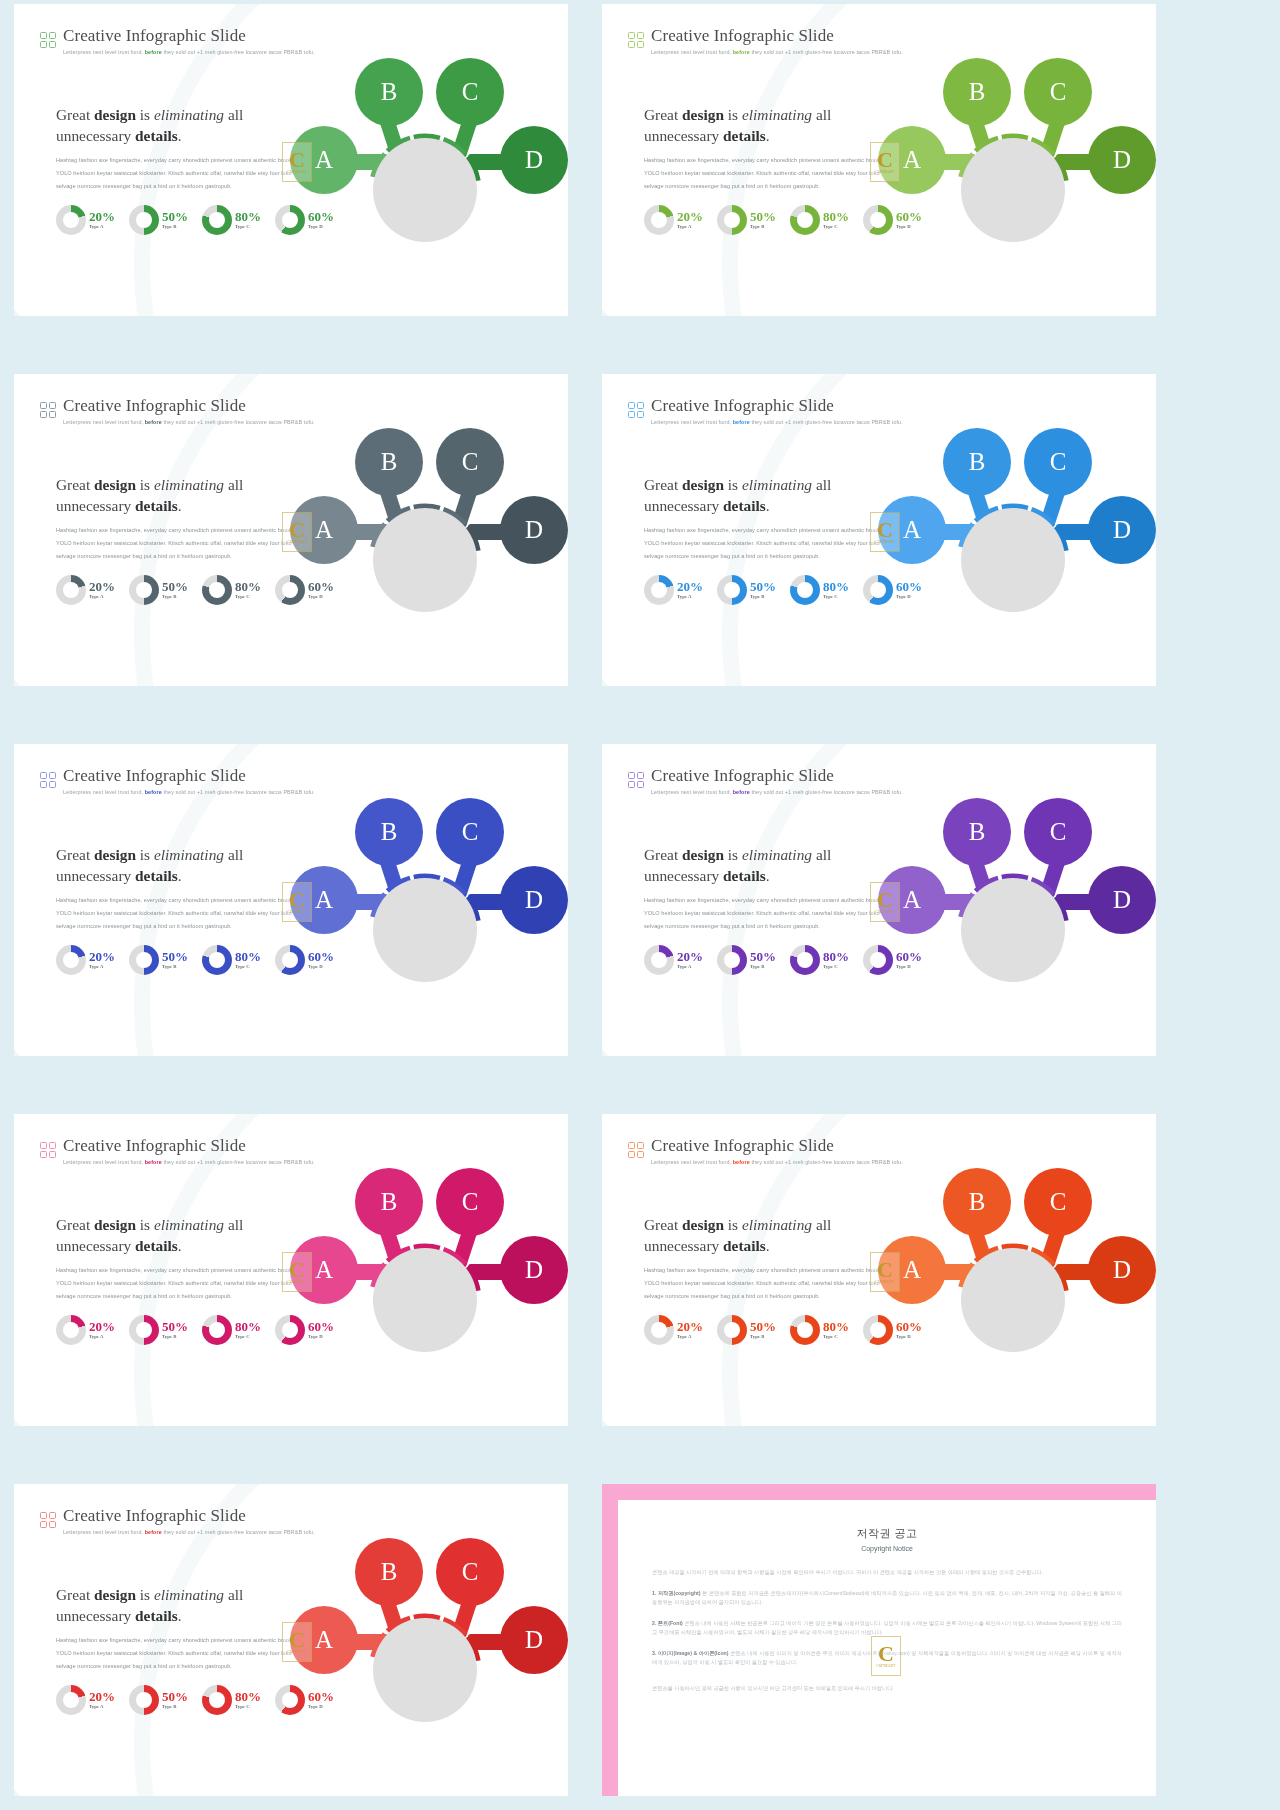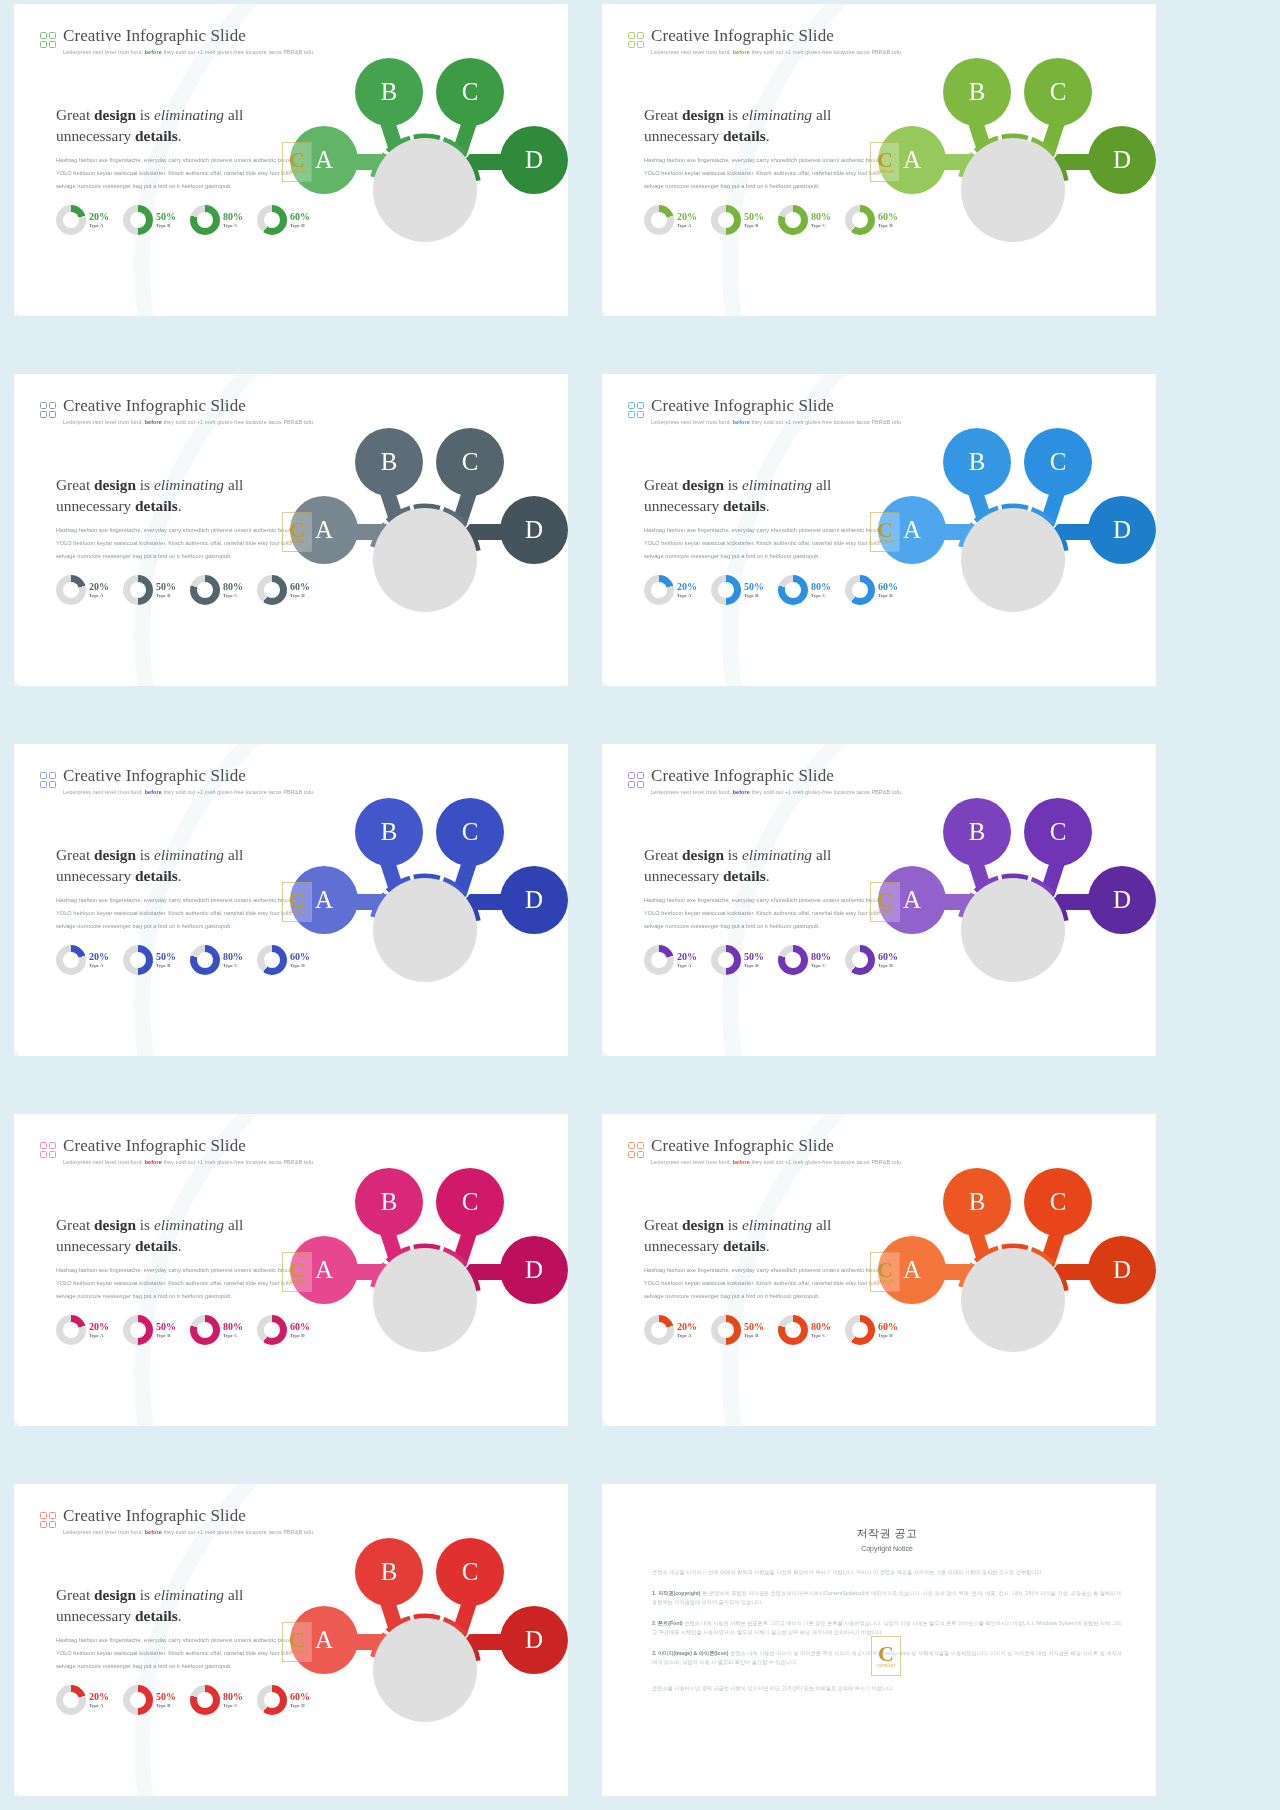--- a/index.html
+++ b/index.html
@@ -130,21 +130,21 @@
     position: absolute;
     left: 50%; top: 50%;
     transform: translate(-50%,-50%);
     width: 16px; height: 16px;
     border-radius: 50%;
     background: #fff;
   }
   .donut-lbl { line-height: 1; }
   .donut-pct {
     font-family: "Liberation Serif", serif;
-    font-size: 10px;
+    font-size: 13px;
     font-weight: 700;
     display: block;
     margin-bottom: 2px;
   }
   .donut-type {
     font-family: "Liberation Serif", serif;
     font-size: 4.8px;
     font-weight: 700;
     color: #6b7275;
     display: block;
@@ -1156,21 +1156,21 @@
     <div class="bub bub-d" style="background:#cc2424">
       <span>D</span>
     </div>
   </div>
 
     <div class="wm wm-slide">
       <span class="c">C</span>
       <span class="t">COPYRIGHT</span>
     </div>
   </div>
-  <div class="copy-panel" style="background:#ffffff">
+  <div class="copy-panel" style="background:#f9a8d4">
     <div class="copy-inner">
       <div class="copy-h1">저작권 공고</div>
       <div class="copy-h2">Copyright Notice</div>
       <p class="copy-p">콘텐츠 제공을 시작하기 전에 아래의 항목과 사항들을 사전에 확인하여 주시기 바랍니다. 귀하가 이 콘텐츠 제공을 시작하는 것은 아래의 사항에 동의한 것으로 간주합니다.</p>
       <p class="copy-p"><b>1. 저작권(copyright)</b> 본 콘텐츠에 포함된 저작권은 콘텐츠제작자(주식회사ContentStokeout)에 배타적으로 있습니다. 사전 동의 없이 복제, 전재, 배포, 전시, 대여, 2차적 저작물 작성, 공중송신 등 일체의 이용행위는 저작권법에 의하여 금지되어 있습니다.</p>
       <p class="copy-p"><b>2. 폰트(Font)</b> 콘텐츠 내에 사용된 서체는 한글폰트 그리고 배이직 기본 영문 폰트를 사용하였습니다. 상업적 이용 시에는 별도의 폰트 라이선스를 확인하시기 바랍니다. Windows System에 포함된 서체 그리고 무료배포 서체만을 사용하였으며, 별도의 서체가 필요한 경우 해당 제작사에 문의하시기 바랍니다.</p>
       <p class="copy-p"><b>3. 이미지(Image) &amp; 아이콘(Icon)</b> 콘텐츠 내에 사용된 이미지 및 아이콘은 무료 이미지 제공사이트(pixabay.com) 및 자체제작물을 이용하였습니다. 이미지 및 아이콘에 대한 저작권은 해당 사이트 및 제작자에게 있으며, 상업적 이용 시 별도의 확인이 필요할 수 있습니다.</p>
       <p class="copy-p copy-foot">콘텐츠를 사용하시던 중에 궁금한 사항이 있으시면 하단 고객센터 또는 이메일로 문의해 주시기 바랍니다.</p>
       <div class="copy-wm">
         <div class="wm">

